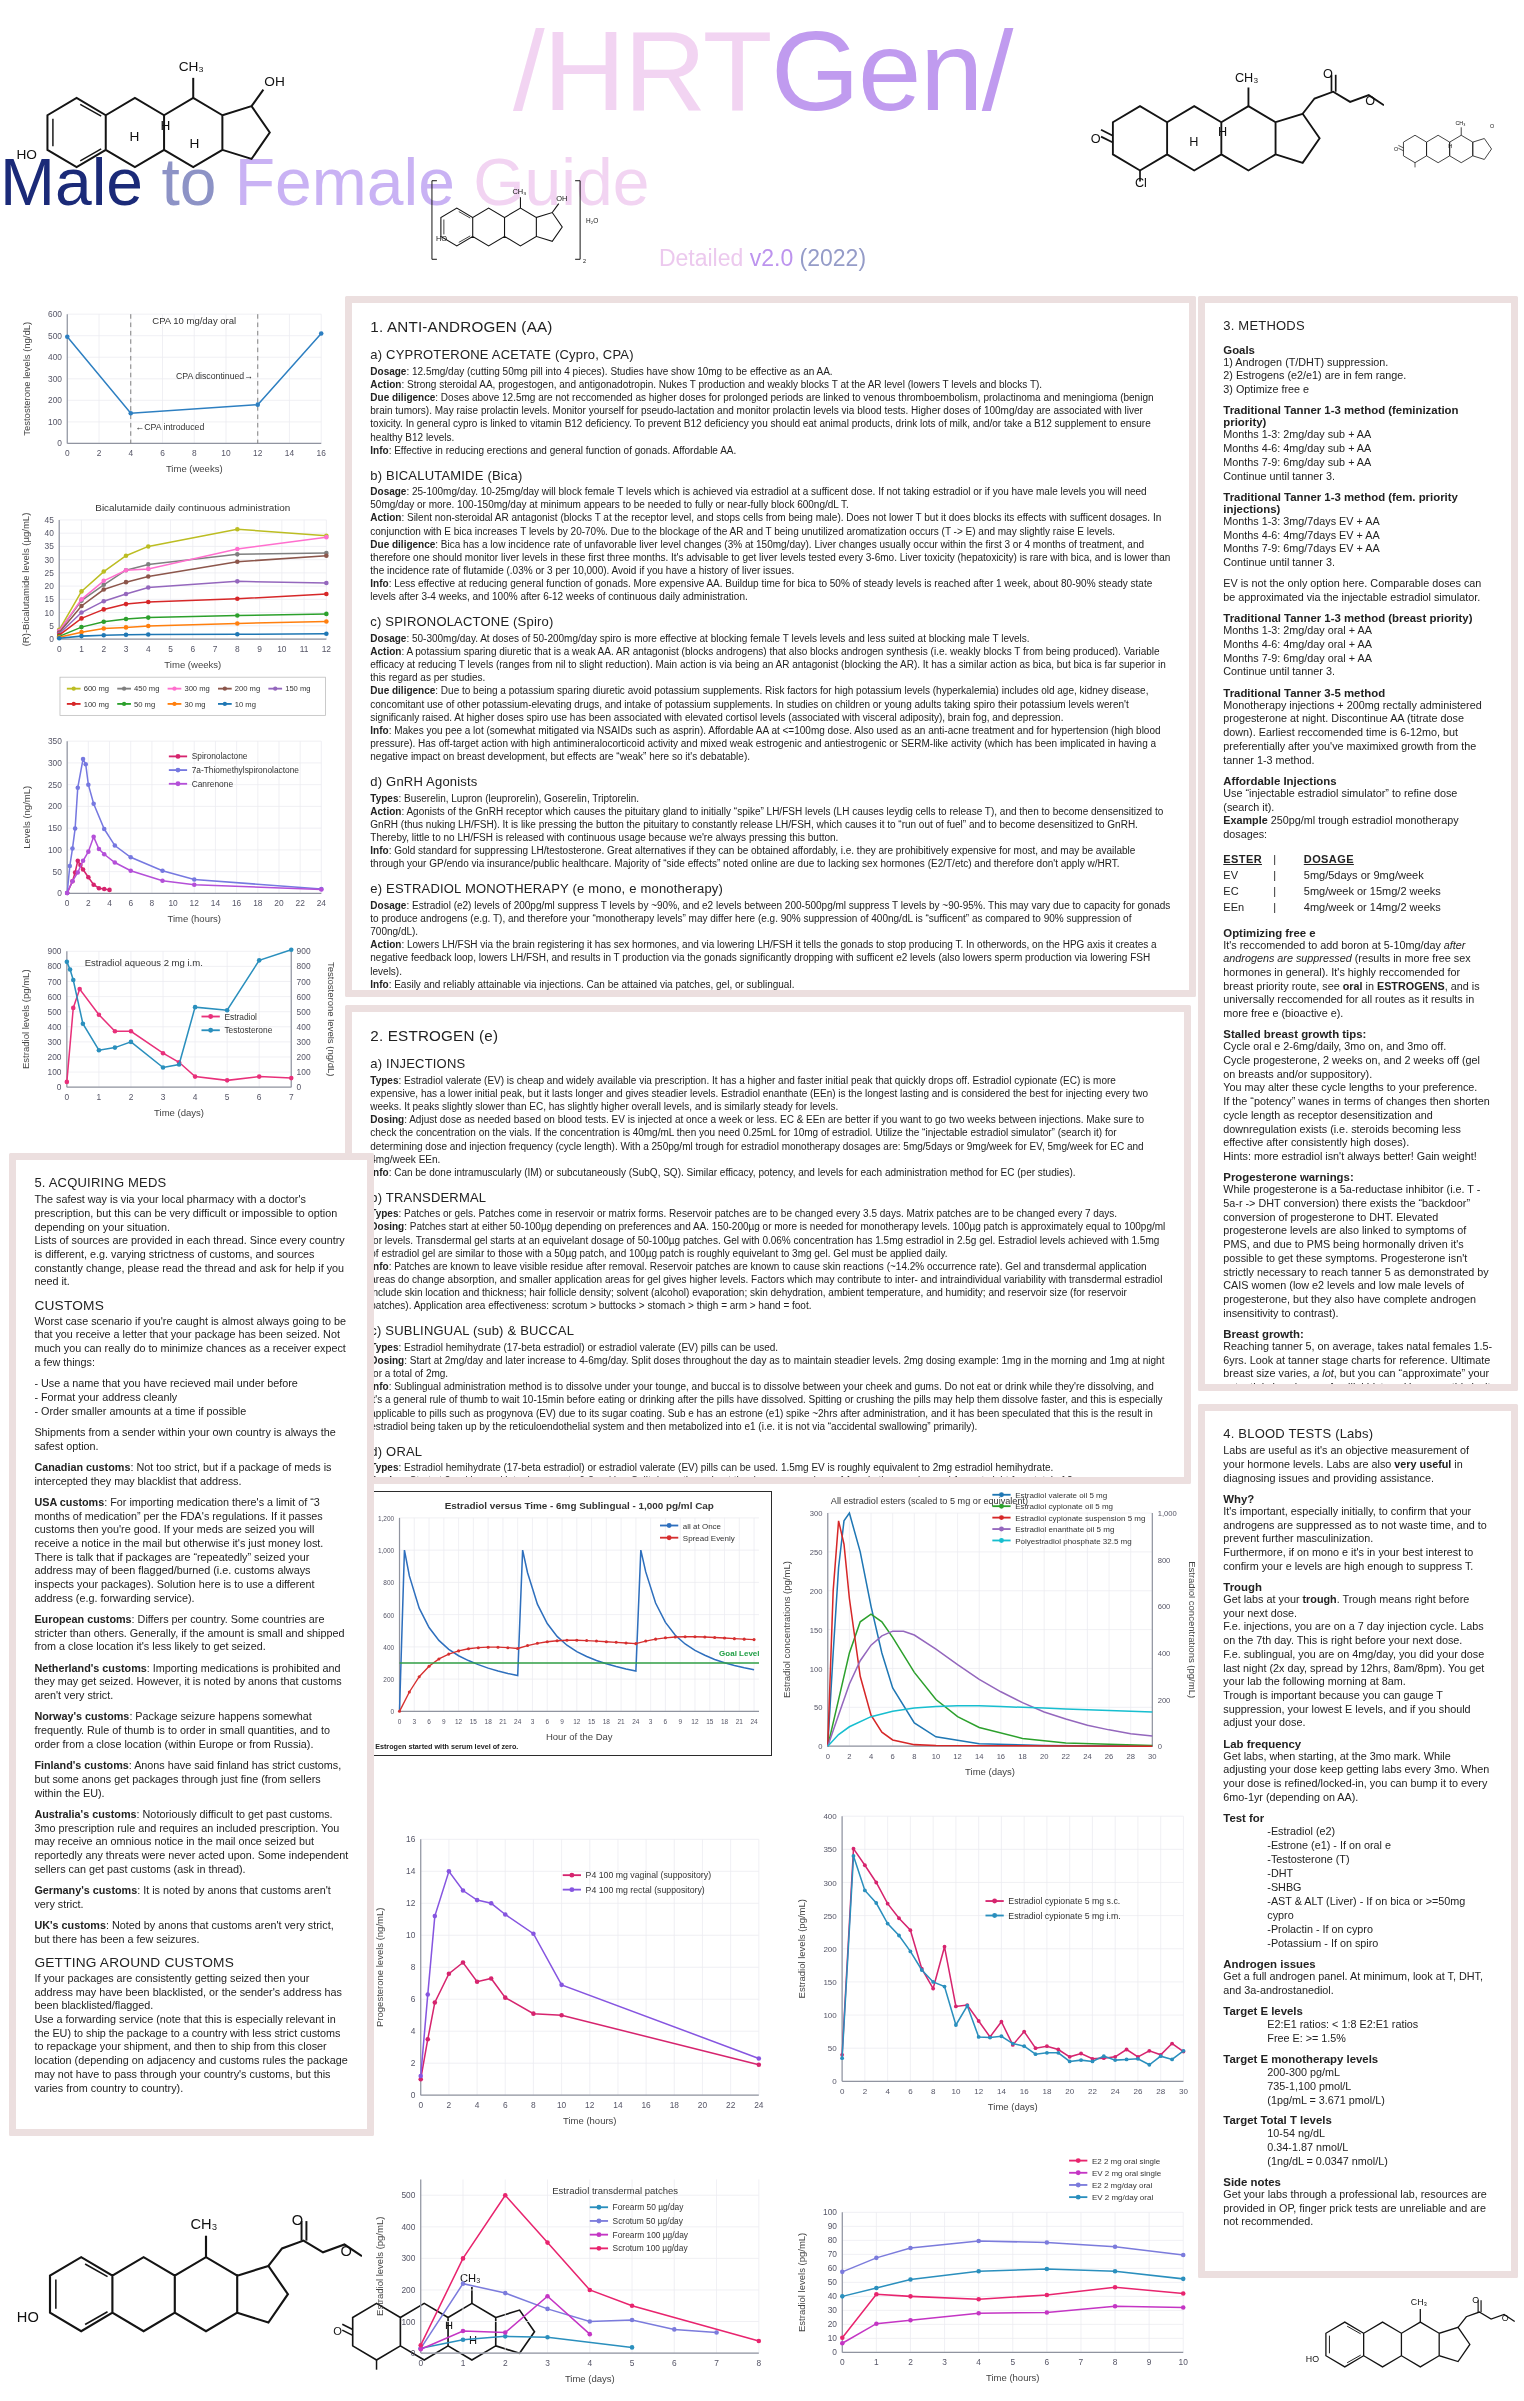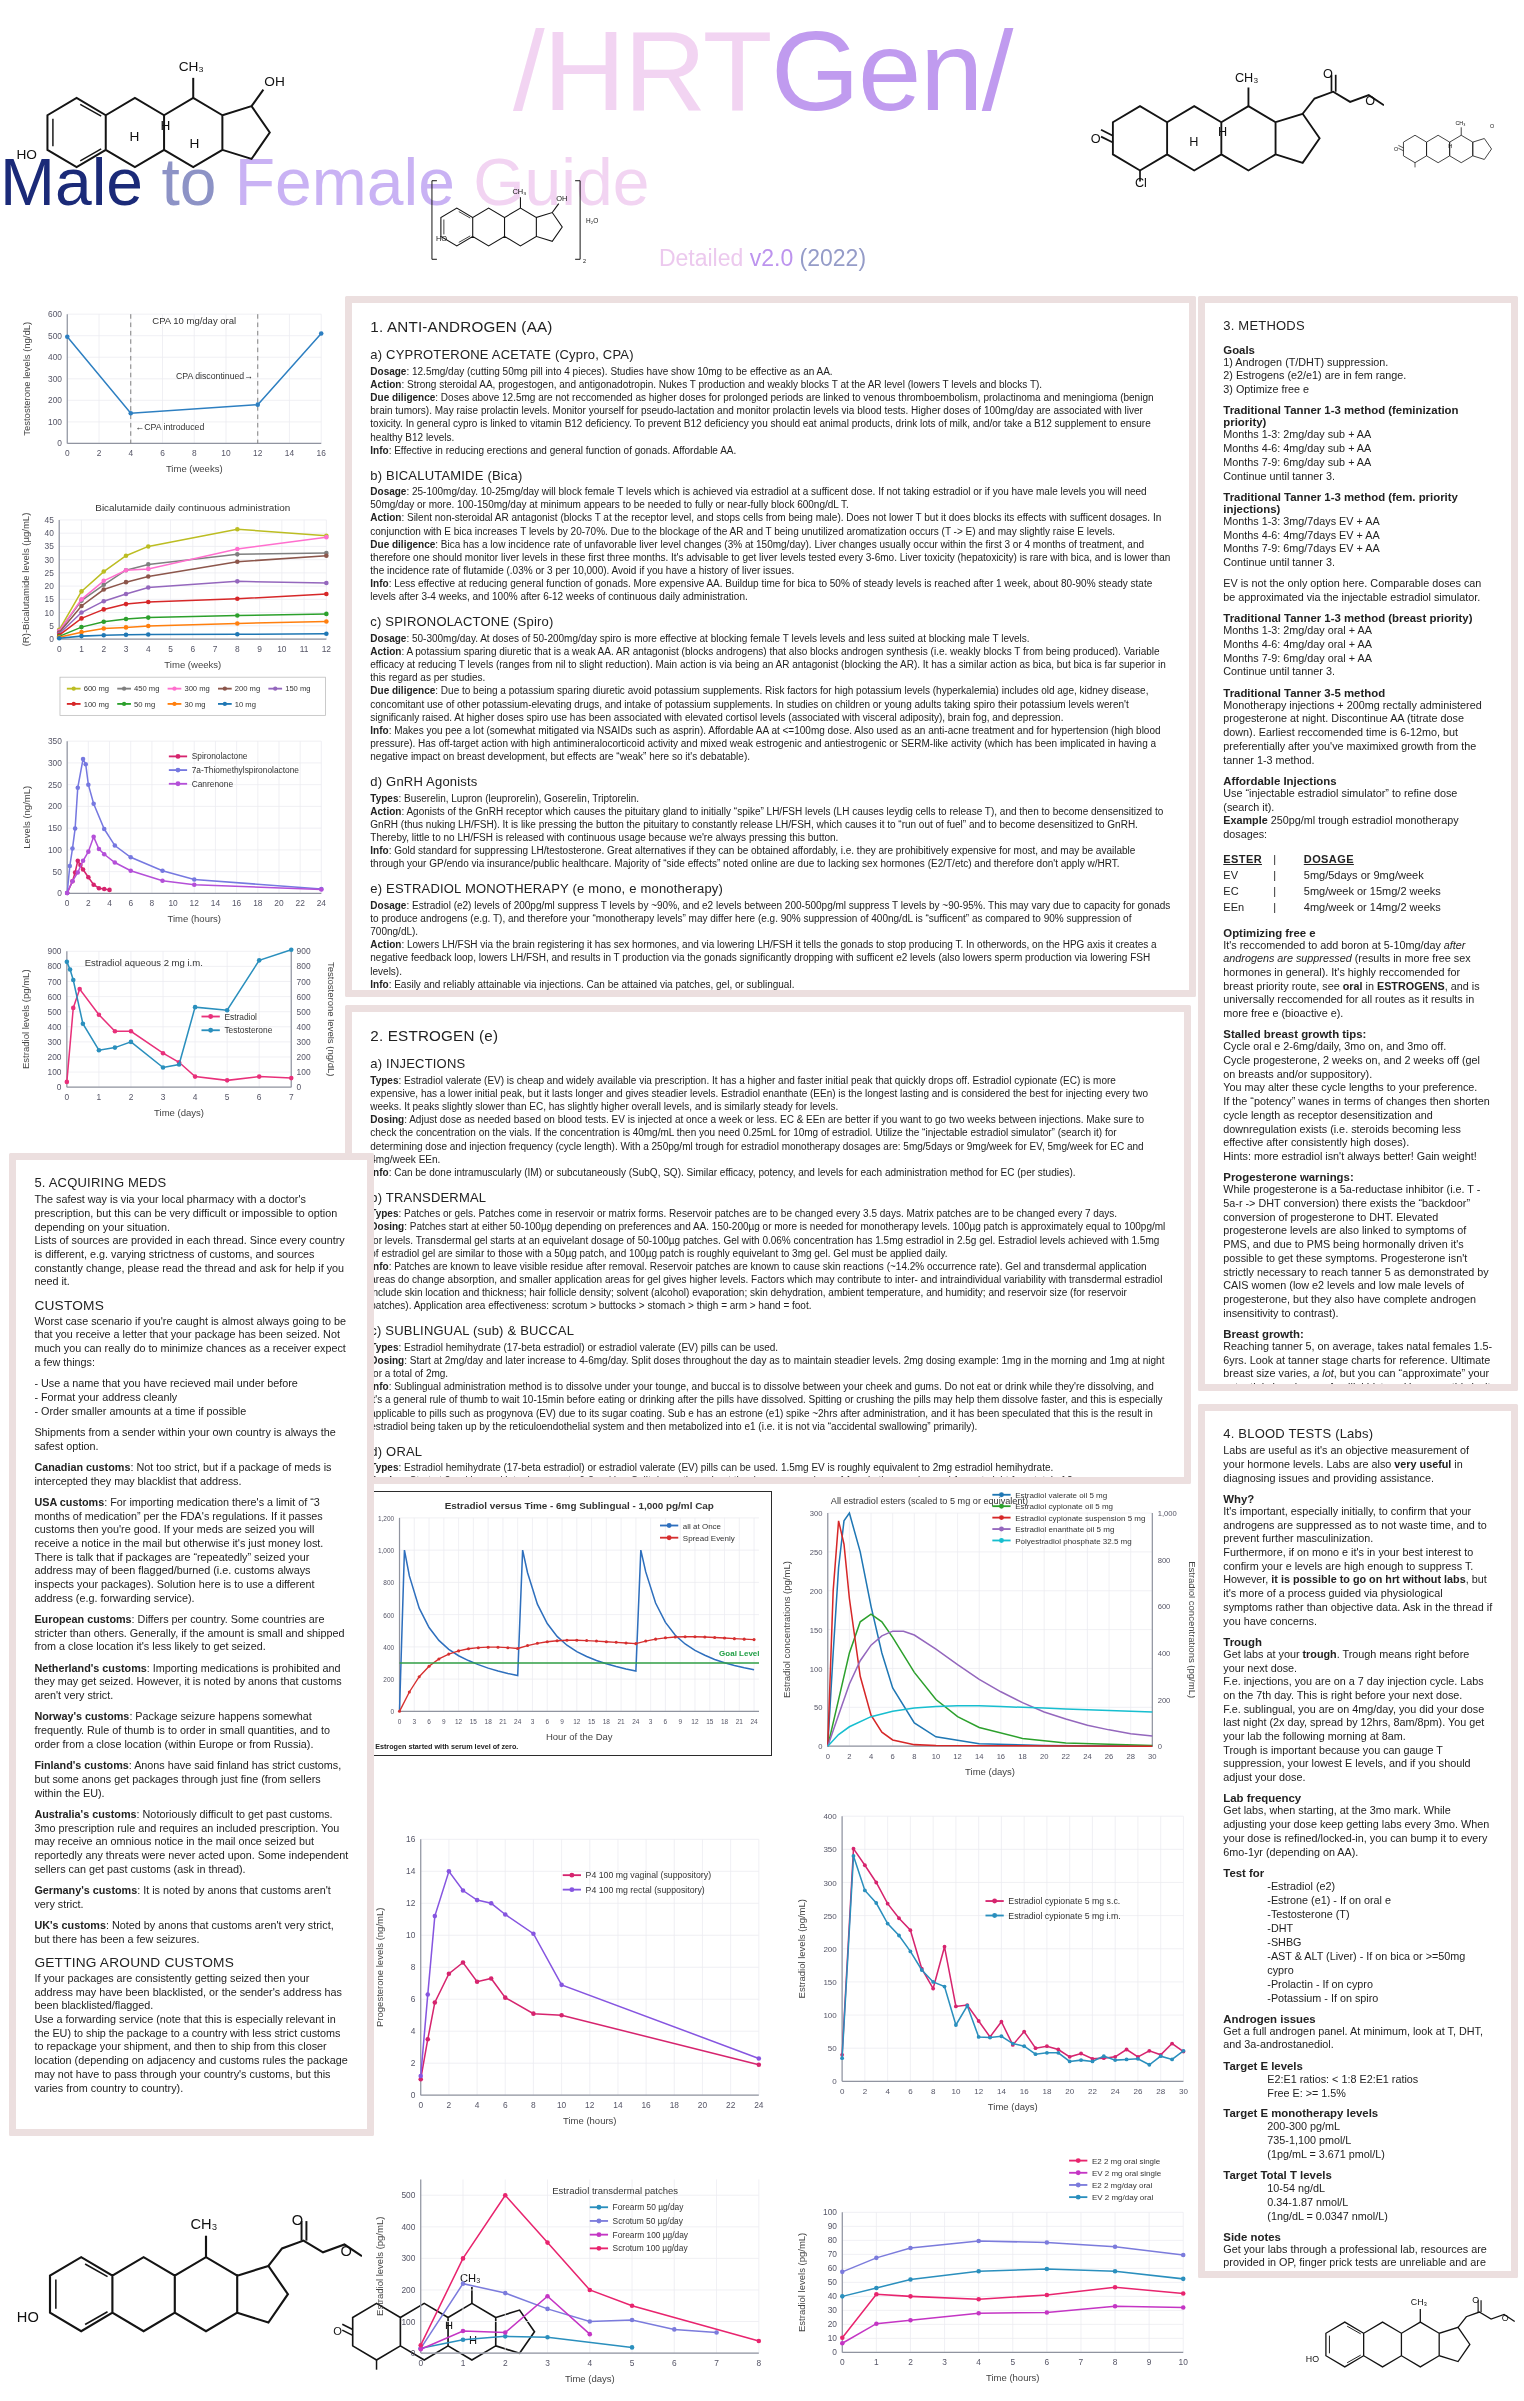--- a/index.html
+++ b/index.html
@@ -1238,21 +1238,20 @@
       </div>
   </div>
   <div class="panel side" style="left:1198px;top:1404px;width:320px;height:874px;">
     <div>
         <div class="b-h1">4. BLOOD TESTS (Labs)</div>
         <div class="b-p">Labs are useful as it's an objective measurement of your hormone levels. Labs are also <b>very useful</b> in diagnosing issues and providing assistance.</div>
         <div class="b-gap"></div>
         <div class="b-h3">Why?</div>
         <div class="b-p">It's important, especially initially, to confirm that your androgens are suppressed as to not waste time, and to prevent further masculinization.</div>
         <div class="b-p">Furthermore, if on mono e it's in your best interest to confirm your e levels are high enough to suppress T.</div>
-        <div class="b-p">However, <b>it is possible to go on hrt without labs</b>, but it's more of a process guided via physiological symptoms rather than objective data. Ask in the thread if you have concerns.</div>
         <div class="b-gap"></div>
         <div class="b-h3">Trough</div>
         <div class="b-p">Get labs at your <b>trough</b>. Trough means right before your next dose.</div>
         <div class="b-p">F.e. injections, you are on a 7 day injection cycle. Labs on the 7th day. This is right before your next dose.</div>
         <div class="b-p">F.e. sublingual, you are on 4mg/day, you did your dose last night (2x day, spread by 12hrs, 8am/8pm). You get your lab the following morning at 8am.</div>
         <div class="b-p">Trough is important because you can gauge T suppression, your lowest E levels, and if you should adjust your dose.</div>
         <div class="b-gap"></div>
         <div class="b-h3">Lab frequency</div>
         <div class="b-p">Get labs, when starting, at the 3mo mark. While adjusting your dose keep getting labs every 3mo. When your dose is refined/locked-in, you can bump it to every 6mo-1yr (depending on AA).</div>
         <div class="b-gap"></div>

